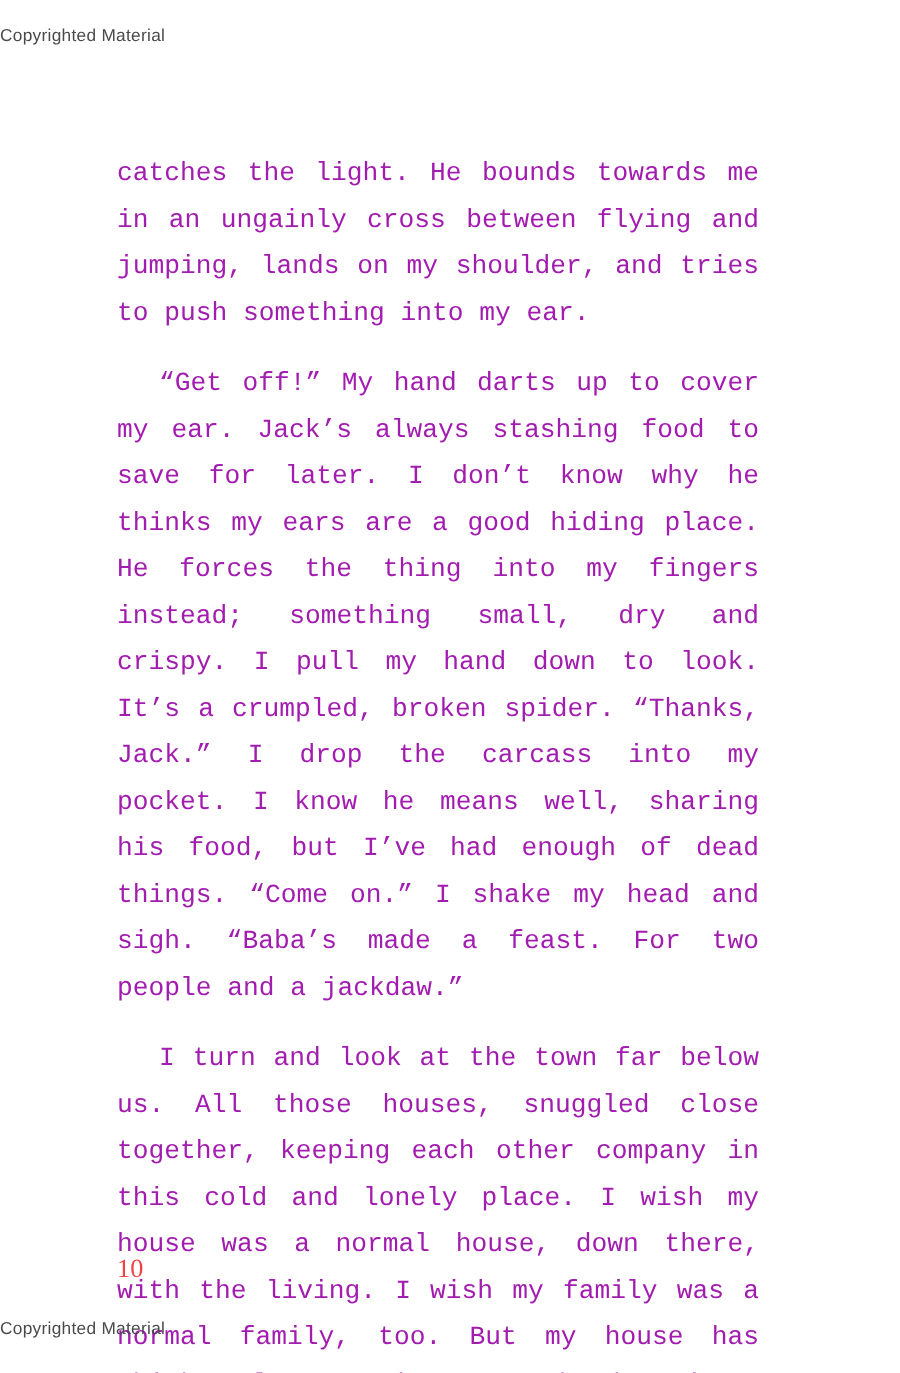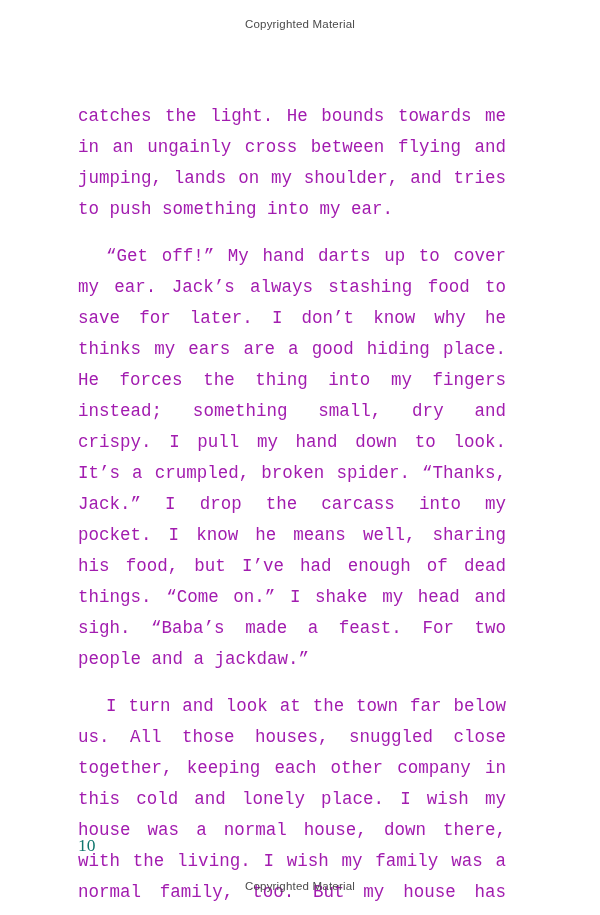--- a/index.html
+++ b/index.html
@@ -12,21 +12,21 @@
     height: 915px;
     position: relative;
     overflow: hidden;
     font-family: "Liberation Serif", serif;
     color: #1a1a1a;
   }
   .notice {
     position: absolute;
     left: 0;
     width: 100%;
-    text-align: center;
+    text-align: left;
     font-family: "Liberation Sans", sans-serif;
     font-size: 11.5px;
     color: #4a4a4a;
     letter-spacing: 0.2px;
   }
   .notice.top { top: 18px; }
   .notice.bottom { top: 880px; }
   .text-block {
     position: absolute;
     top: 101px;
@@ -45,21 +45,21 @@
   .para.indent {
     text-indent: 28px;
     margin-top: 16px;
   }
   .page-number {
     position: absolute;
     top: 835px;
     left: 78px;
     font-family: "Liberation Serif", serif;
     font-size: 17.5px;
-    color: #0f766e;
+    color: #ef4444;
   }
 </style>
 </head>
 <body>
 
 <div class="book-page">
 
   <div class="notice top">Copyrighted Material</div>
 
   <div class="text-block">

